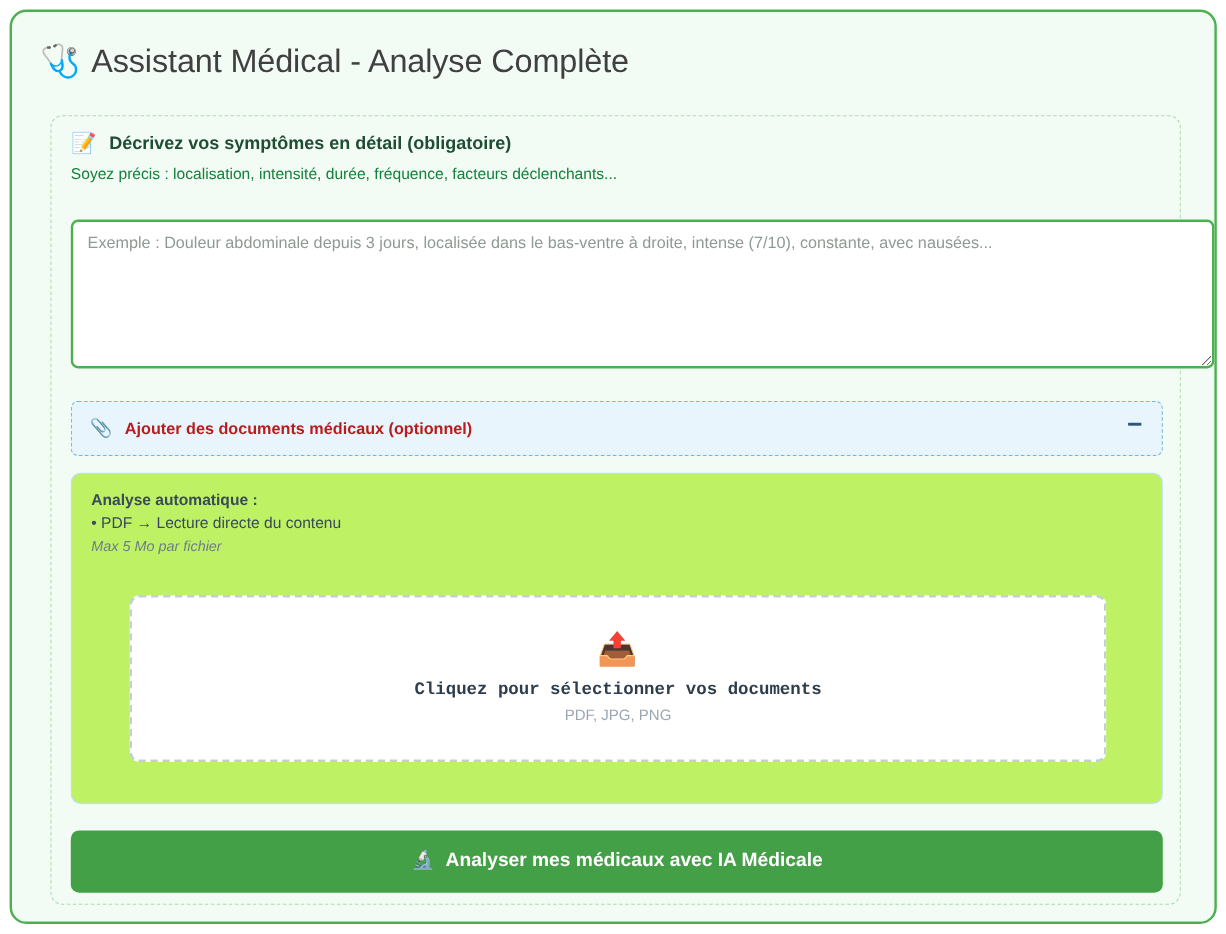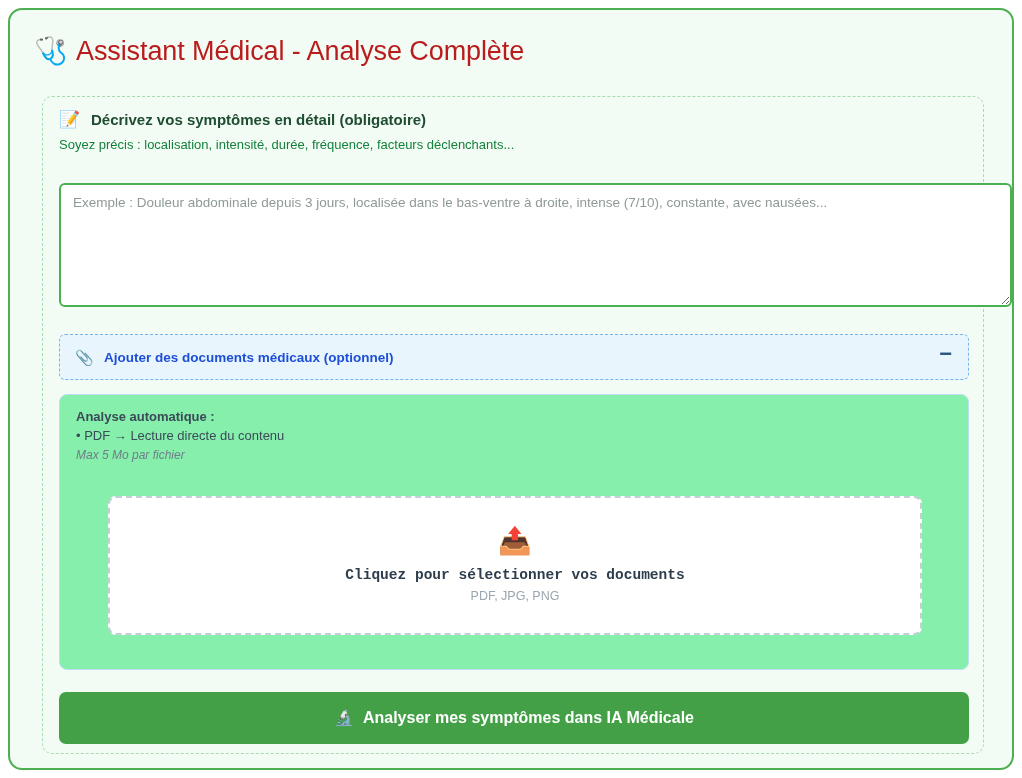--- a/index.html
+++ b/index.html
@@ -35,21 +35,21 @@
     height: 62px;
   }
   .app-header .steth {
     font-size: 27px;
     line-height: 1;
     display: inline-block;
     width: 30px;
     text-align: center;
   }
   .app-title {
-    color: #b91c1c;
+    color: #404040;
     font-size: 27px;
     font-weight: 400;
     letter-spacing: -0.1px;
     white-space: nowrap;
   }
 
   
   .form-panel {
     position: absolute;
     left: 32px;
@@ -124,40 +124,40 @@
   .attach-head .clip {
     font-size: 15px;
     width: 22px;
     text-align: center;
     line-height: 1;
   }
   .attach-head-label {
     margin-left: 8px;
     font-size: 13.5px;
     font-weight: bold;
-    color: #1d4ed8;
+    color: #b91c1c;
   }
   .attach-toggle {
     margin-left: auto;
     font-size: 22px;
     font-weight: bold;
     color: #2a5580;
     line-height: 12px;
     padding-bottom: 6px;
     user-select: none;
   }
 
   
   .attach-body {
     position: absolute;
     left: 16px;
     top: 297px;
     width: 910px;
     height: 276px;
-    background: #86efac;
+    background: #bef264;
     border: 1px solid #bcdff5;
     border-radius: 8px;
     padding: 14px 16px;
   }
   .info-title {
     font-size: 13px;
     font-weight: bold;
     color: #3a4a58;
     margin-bottom: 3px;
   }
@@ -260,17 +260,17 @@
 
       <div class="dropzone">
         <span class="tray">📤</span>
         <span class="dropzone-label">Cliquez pour sélectionner vos documents</span>
         <span class="dropzone-hint">PDF, JPG, PNG</span>
       </div>
     </div>
 
     <button class="submit-btn">
       <span class="scope">🔬</span>
-      <span>Analyser mes symptômes dans IA Médicale</span>
+      <span>Analyser mes médicaux avec IA Médicale</span>
     </button>
 
   </div>
 </div>
 
 </body></html>

